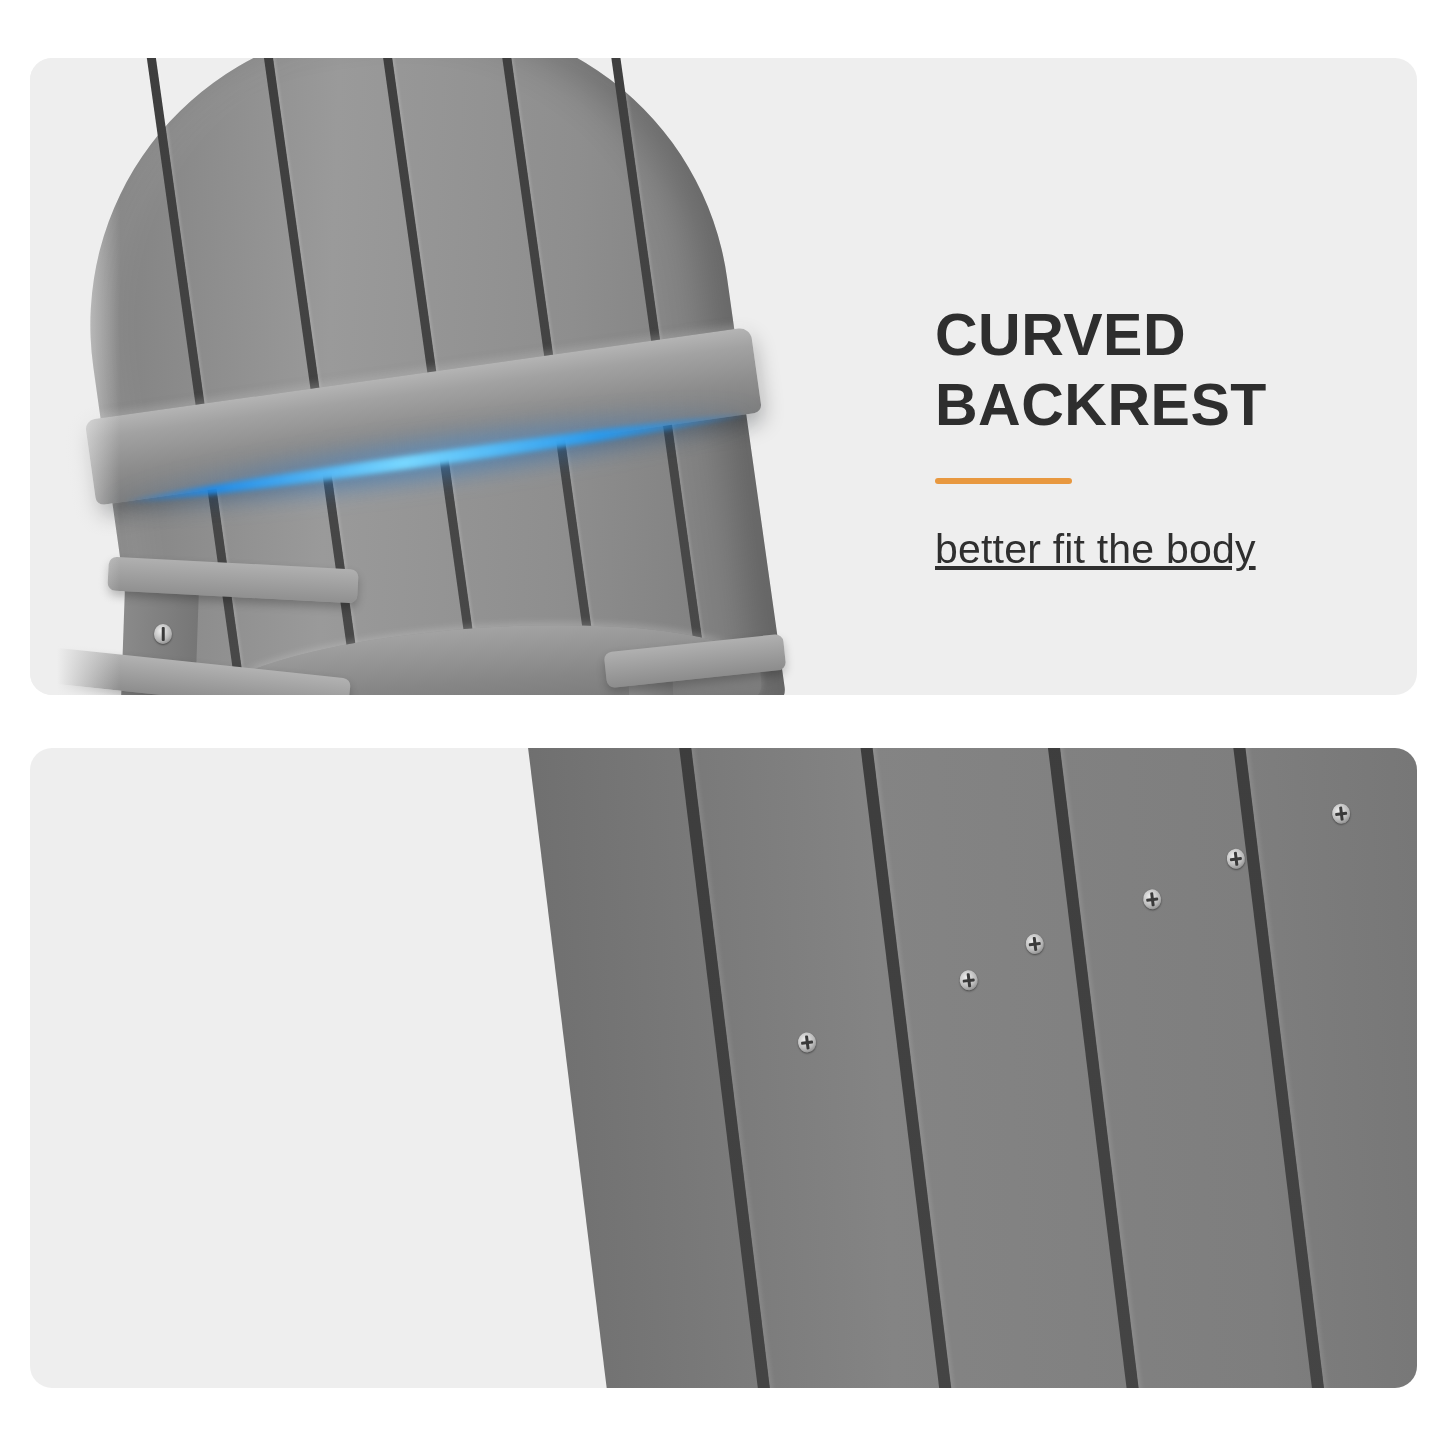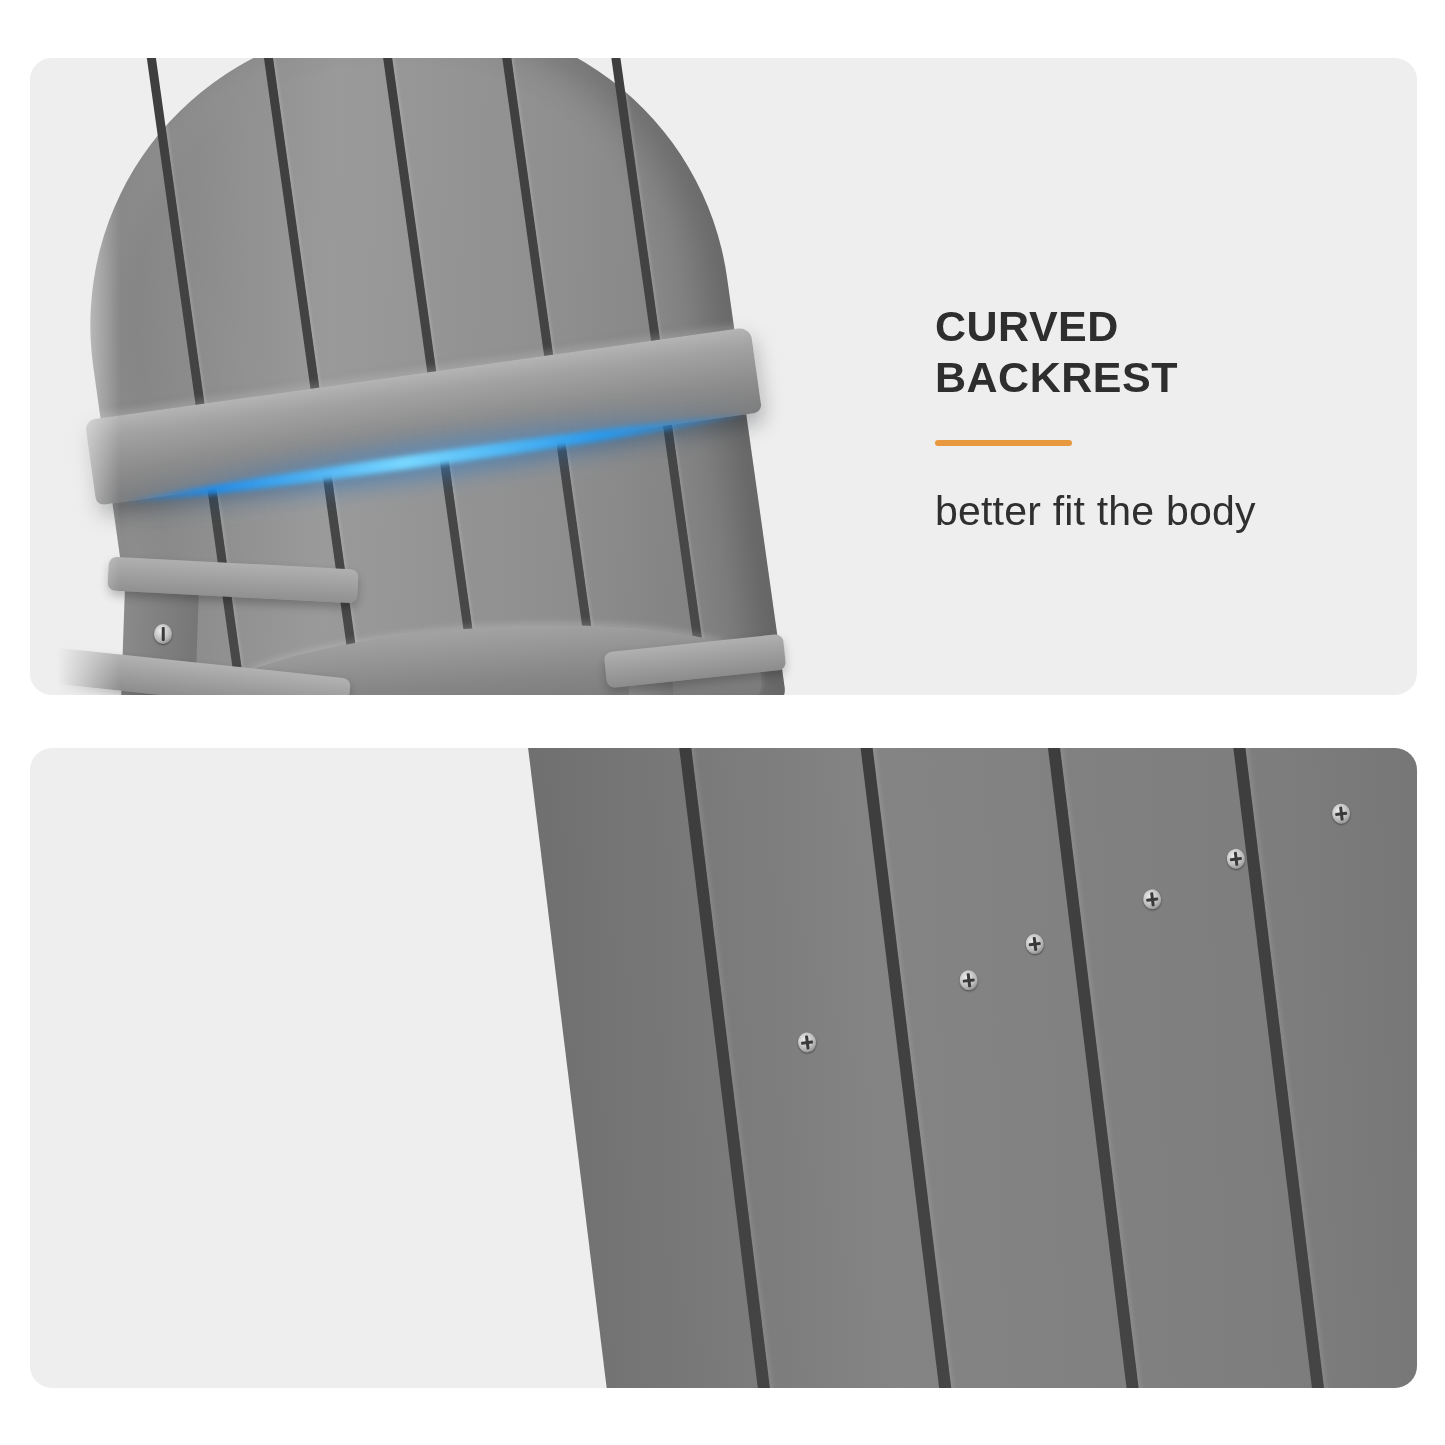--- a/index.html
+++ b/index.html
@@ -19,36 +19,36 @@
     border-radius:22px;
     overflow:hidden;
   }
   #panel-top   { left:30px;  top:58px;  width:1387px; height:637px; }
   #panel-bottom{ left:30px;  top:748px; width:1387px; height:640px; }
 
   
   .textblock{ position:absolute; }
   .headline{
     font-weight:bold;
-    font-size:43px;
+    font-size:59px;
     line-height:1.18;
     letter-spacing:0.5px;
     color:#2e2e2e;
     white-space:pre-line;
   }
   .rule{
     height:6px; width:137px; border-radius:3px;
     background:#e8983f;
   }
   .subtext{
     font-size:41px; font-weight:400; color:#2f2f2f; letter-spacing:0.2px;
   }
   #text-top   { left:905px; top:243px; }
   #text-top .rule{ margin-top:38px; }
-  #text-top .subtext{ margin-top:42px; }
+  #text-top .subtext{ margin-top:42px;text-decoration:underline; }
 
   
   .grainV{
     background-image:
       repeating-linear-gradient(92deg,
         rgba(255,255,255,0.055) 0px, rgba(255,255,255,0.055) 1px,
         rgba(0,0,0,0.05) 2px,  rgba(0,0,0,0.05) 3px,
         rgba(255,255,255,0.0) 4px, rgba(255,255,255,0.0) 9px),
       repeating-linear-gradient(88deg,
         rgba(0,0,0,0.04) 0px, rgba(0,0,0,0.04) 2px,

